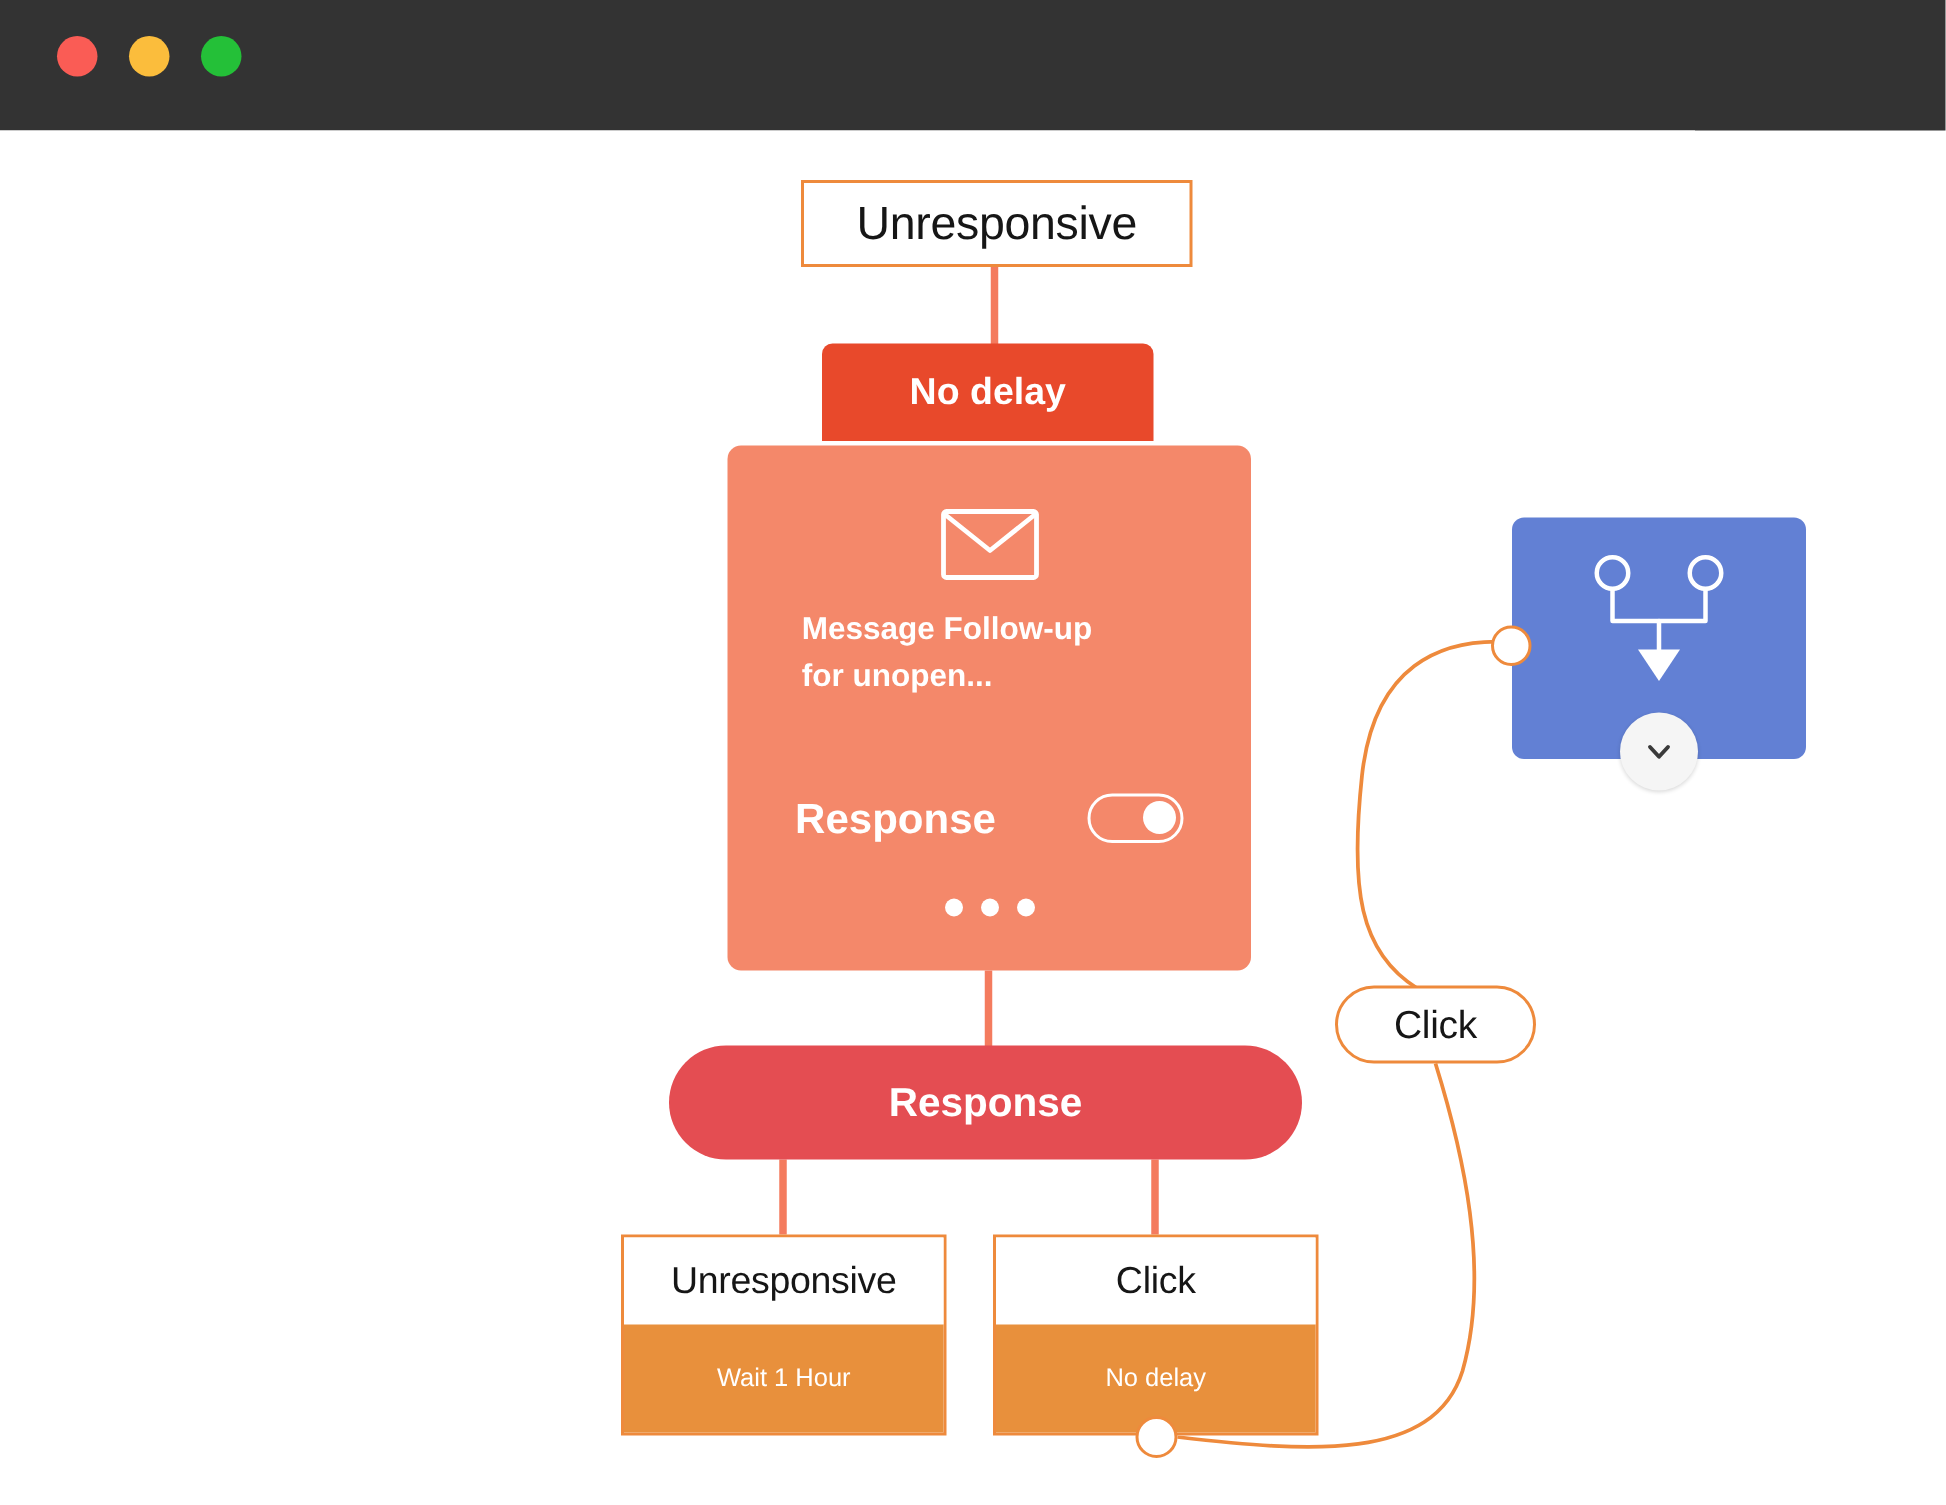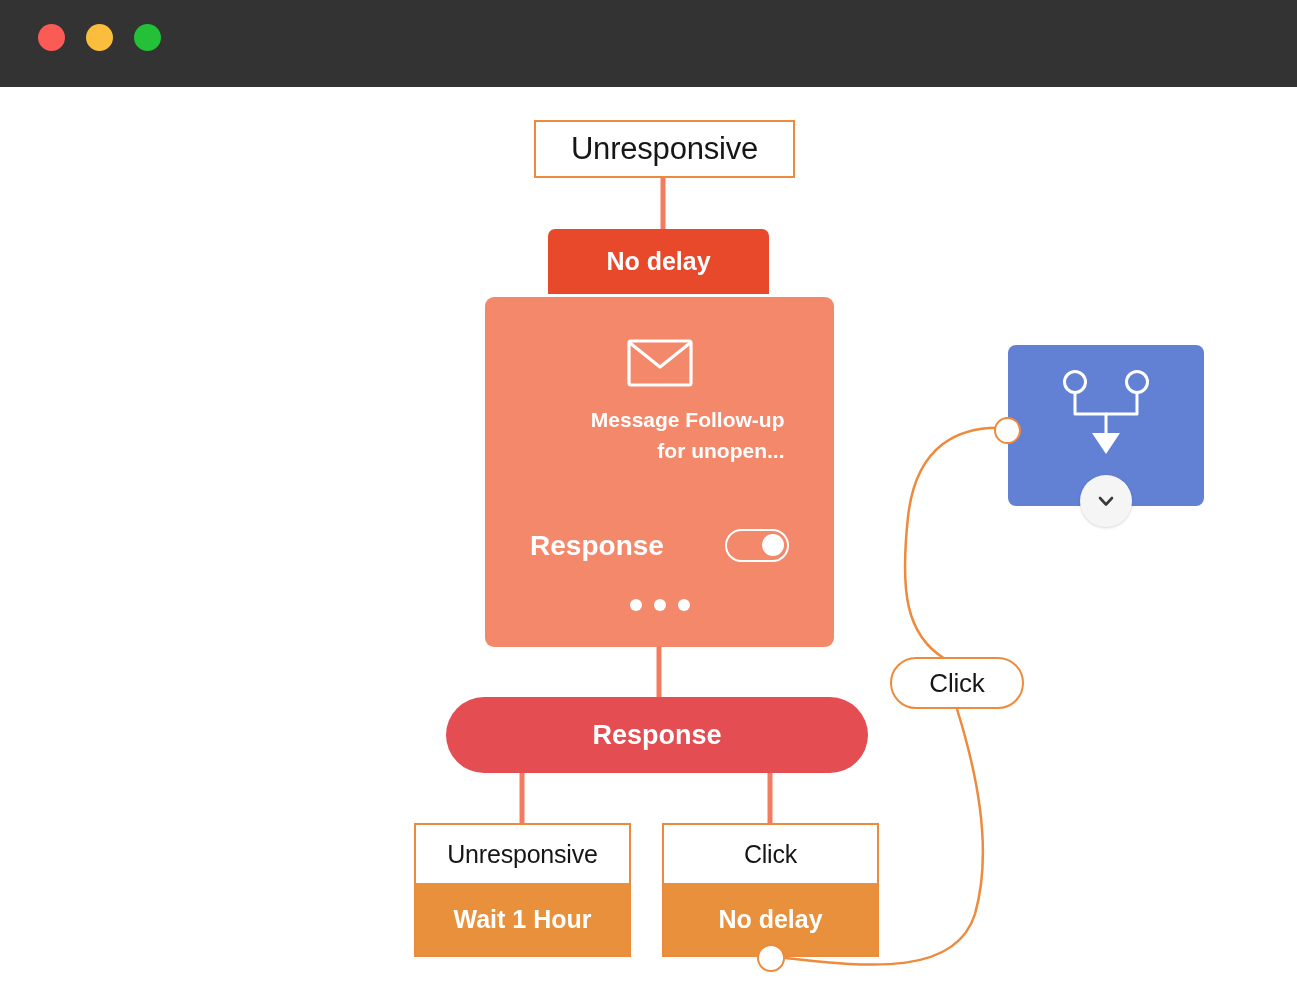--- a/index.html
+++ b/index.html
@@ -92,21 +92,21 @@
     flex-direction: column;
     align-items: center;
   }
   #message-envelope-icon {
     margin-top: 42px;
     width: 66px; height: 48px;
   }
   #message-card-title {
     margin-top: 17px;
     width: 250px;
-    text-align: right;
+    text-align: left;
     font-size: 21px;
     font-weight: bold;
     color: #ffffff;
     line-height: 31px;
   }
   #message-card-response-row {
     position: absolute;
     left: 0; top: 232px;
     width: 349px;
     display: flex;
@@ -183,22 +183,22 @@
     letter-spacing: -0.2px;
   }
   .branch-body {
     flex: 1;
     background: #E8903C;
     display: flex;
     align-items: center;
     justify-content: center;
   }
   .branch-body .branch-delay {
-    font-size: 25px;
-    font-weight: bold;
+    font-size: 17px;
+    font-weight: normal;
     color: #ffffff;
   }
   #node-branch-unresponsive { left: 414px; top: 736px; }
   #node-branch-click        { left: 662px; top: 736px; }
 
   
   #node-merge {
     left: 1008px; top: 258px;
     width: 196px; height: 161px;
     background: #6280D4;

